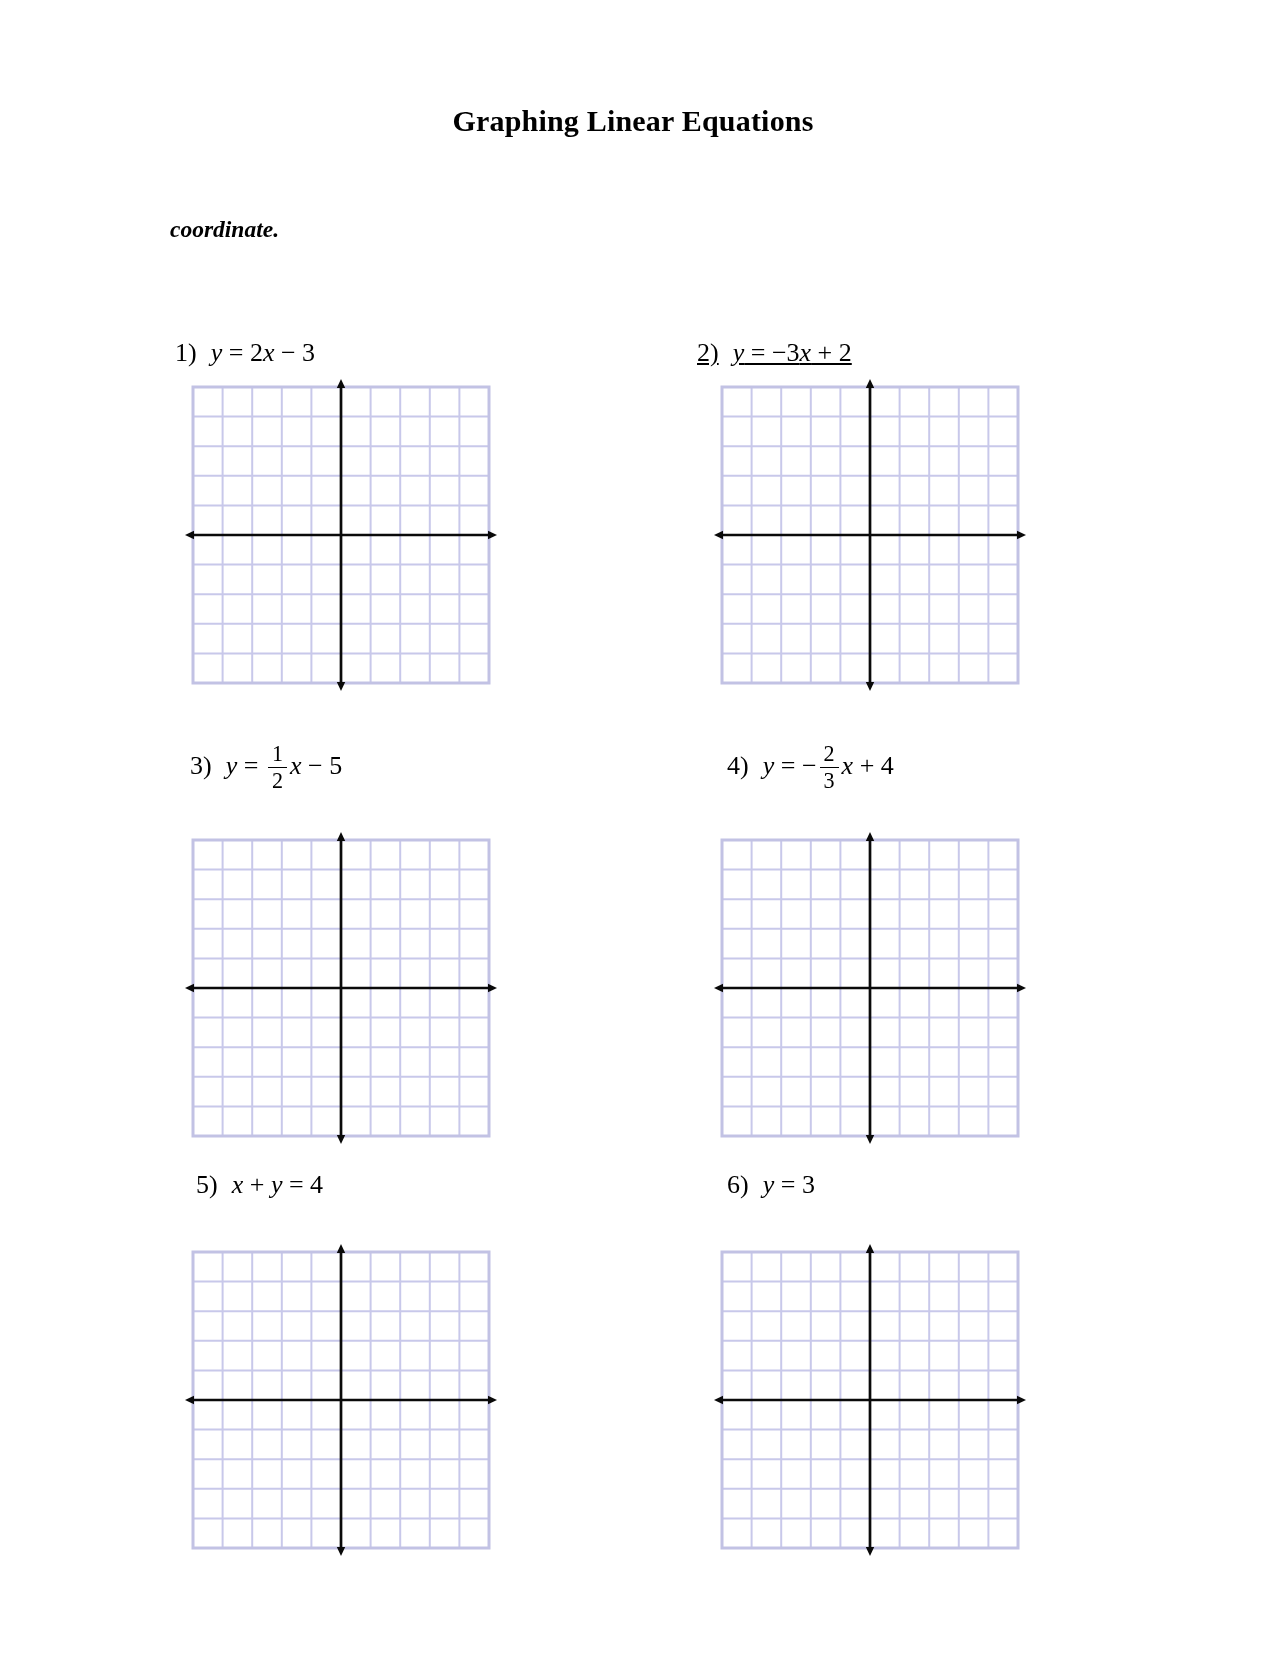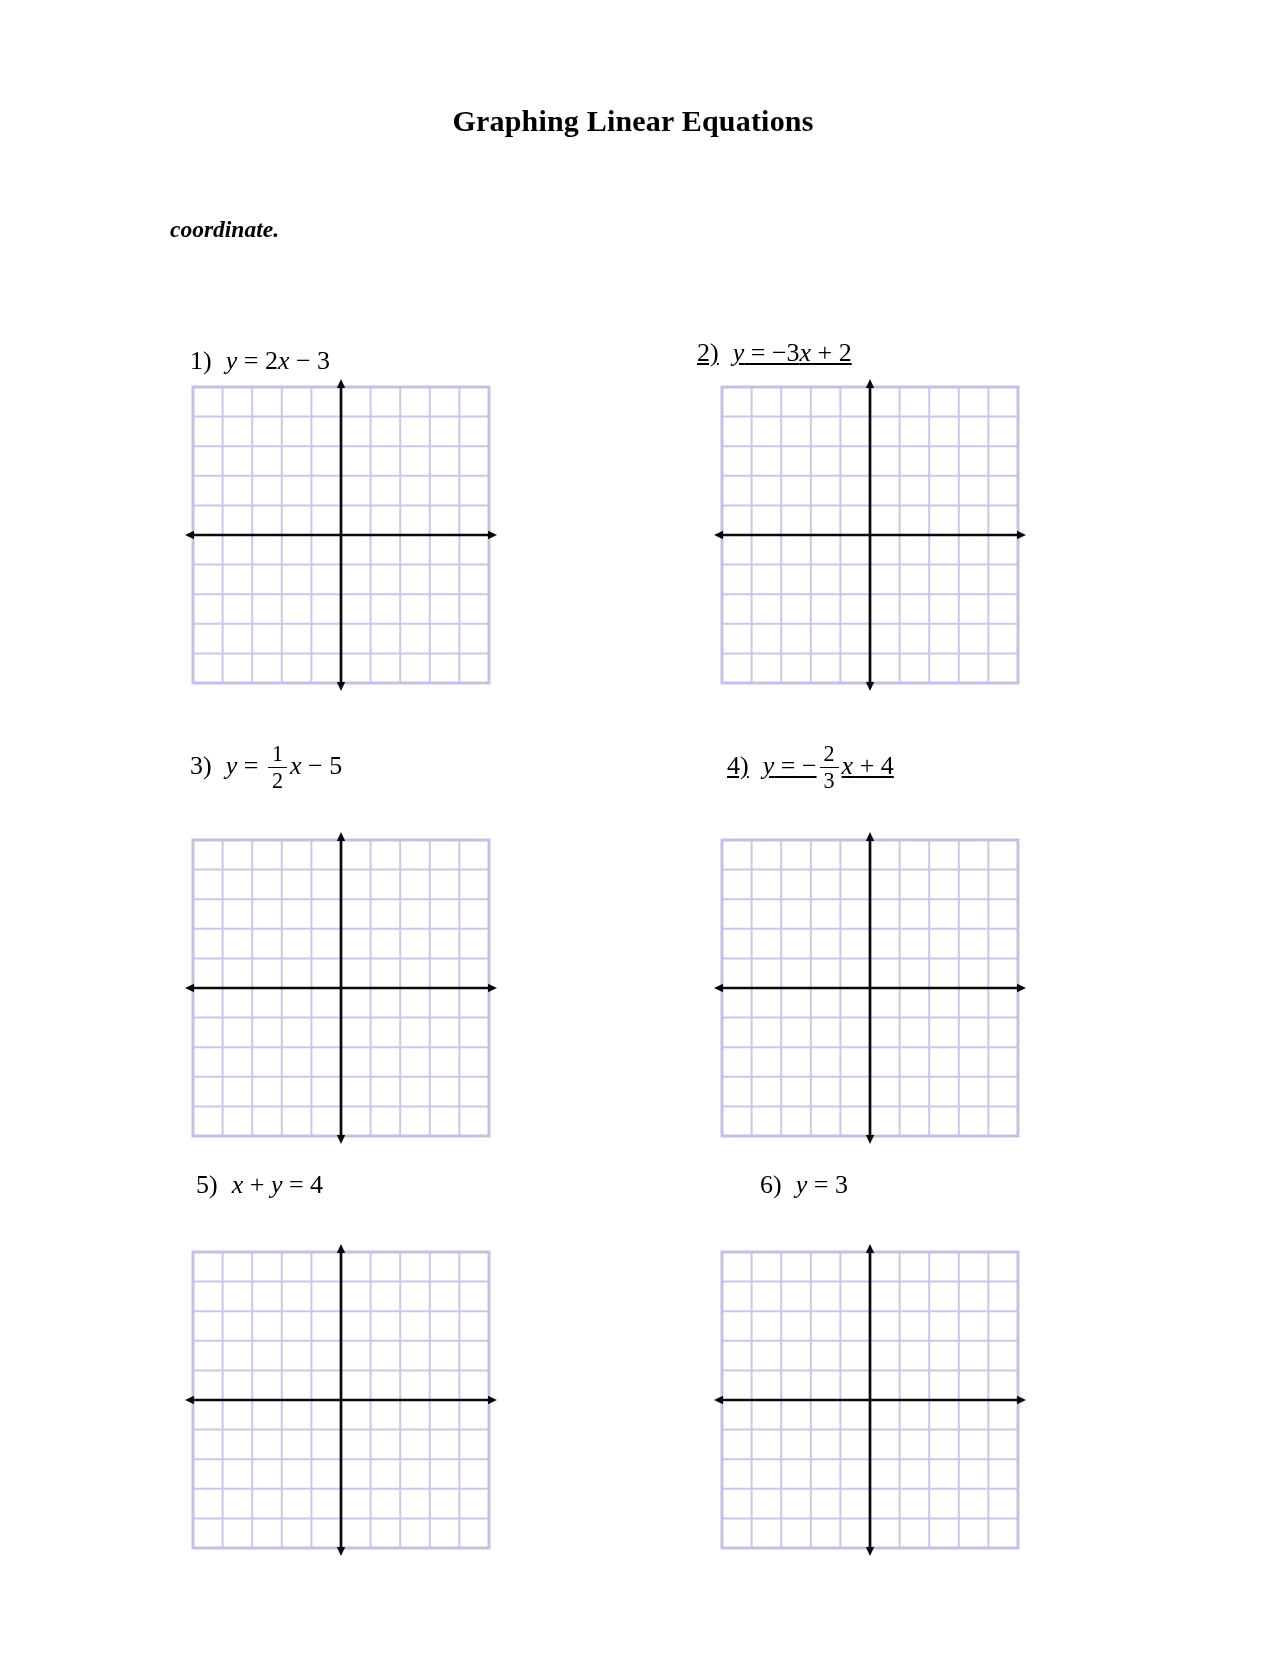--- a/index.html
+++ b/index.html
@@ -36,36 +36,36 @@
 <body>
 
 <div class="title">
   <div>Graphing Linear Equations</div>
 </div>
 
 <div class="instructions">
   <div>coordinate.</div>
 </div>
 
-<div class="p-label" style="left:190px; top:336px;margin-top:8px;">
+<div class="p-label" style="left:175px; top:336px;">
   <span class="p-num">1)</span><span><span class="it">y</span><span> = 2</span><span class="it">x</span><span> − 3</span></span>
 </div>
 <div class="p-label" style="left:697px; top:336px;text-decoration:underline;">
   <span class="p-num">2)</span><span><span class="it">y</span><span> = −3</span><span class="it">x</span><span> + 2</span></span>
 </div>
 <div class="p-label" style="left:190px; top:742px;">
   <span class="p-num">3)</span><span><span class="it">y</span><span> = </span><span class="frac"><span class="fnum">1</span><span class="fden">2</span></span><span class="it">x</span><span> − 5</span></span>
 </div>
-<div class="p-label" style="left:727px; top:742px;text-decoration:underline;">
+<div class="p-label" style="left:727px; top:742px;">
   <span class="p-num">4)</span><span><span class="it">y</span><span> = −</span><span class="frac"><span class="fnum">2</span><span class="fden">3</span></span><span class="it">x</span><span> + 4</span></span>
 </div>
 <div class="p-label" style="left:196px; top:1168px;">
   <span class="p-num">5)</span><span><span class="it">x</span><span> + </span><span class="it">y</span><span> = 4</span></span>
 </div>
-<div class="p-label" style="left:760px; top:1168px;text-align:right;">
+<div class="p-label" style="left:727px; top:1168px;text-align:right;">
   <span class="p-num">6)</span><span><span class="it">y</span><span> = 3</span></span>
 </div>
 
 <div class="grid-box" style="left:181px; top:375px;">
     <svg width="320" height="320" viewBox="0 0 320 320" xmlns="http://www.w3.org/2000/svg">
       <g>
         <line x1="12.0" y1="12" x2="12.0" y2="308" stroke="#c8c8ea" stroke-width="2"></line>
         <line x1="12" y1="12.0" x2="308" y2="12.0" stroke="#c8c8ea" stroke-width="2"></line>
         <line x1="41.6" y1="12" x2="41.6" y2="308" stroke="#c8c8ea" stroke-width="2"></line>
         <line x1="12" y1="41.6" x2="308" y2="41.6" stroke="#c8c8ea" stroke-width="2"></line>

